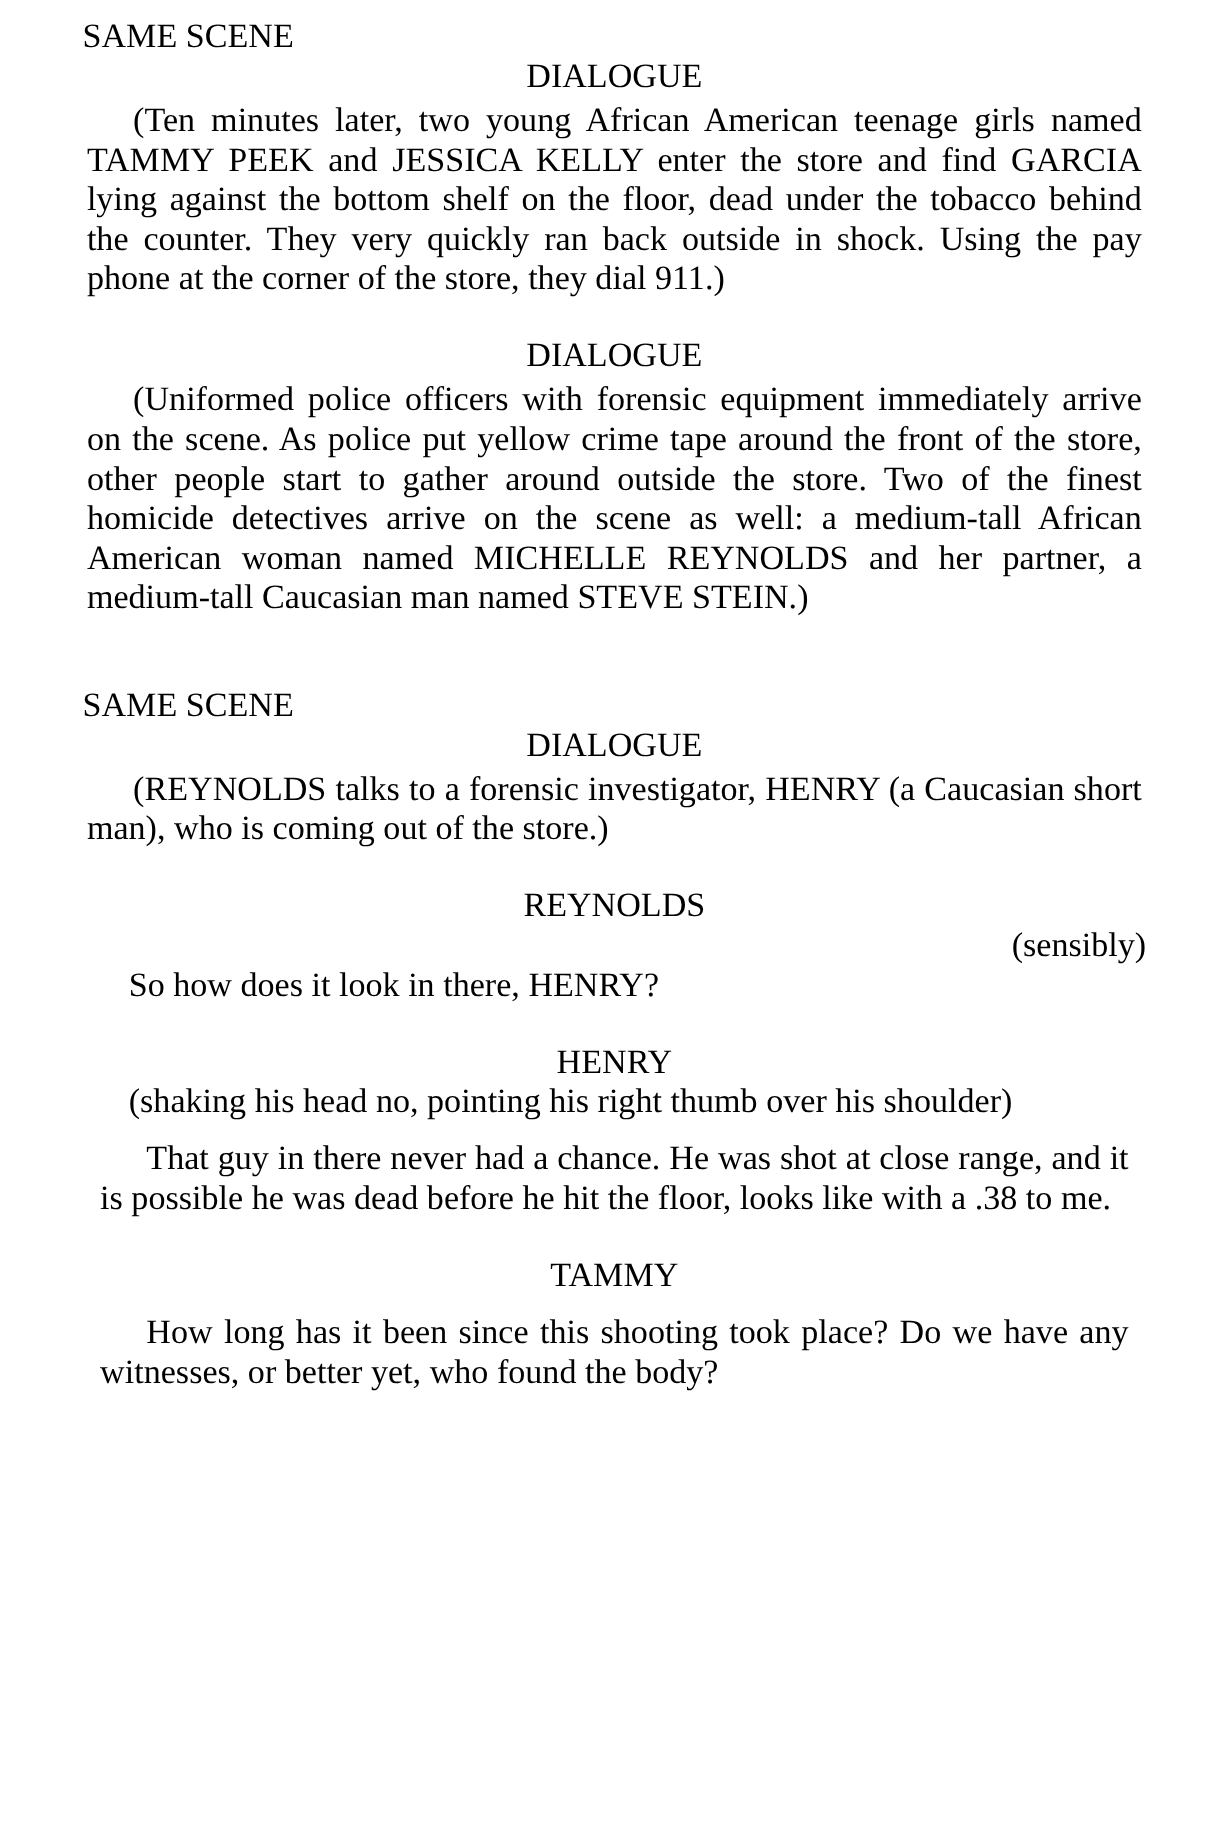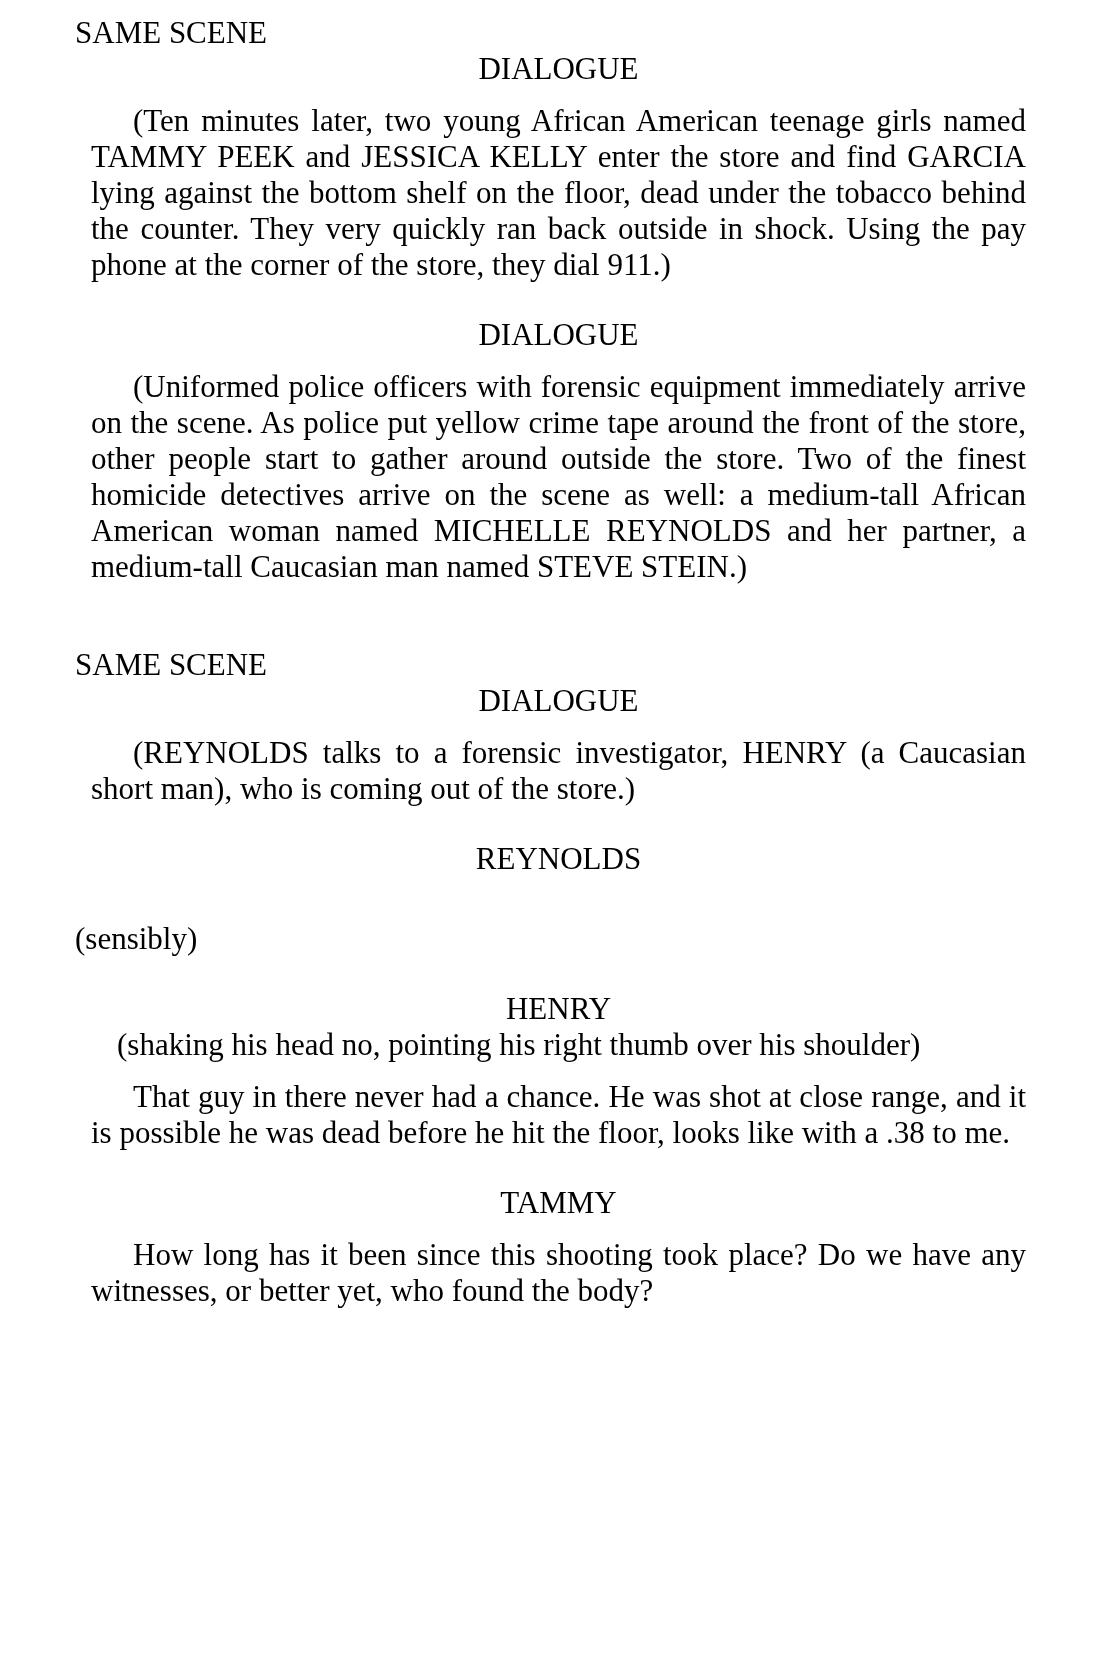--- a/index.html
+++ b/index.html
@@ -20,30 +20,29 @@
     line-height: 36px;
     overflow: hidden;
   }
   .scene-heading {
     text-align: left;
   }
   .dialogue-heading {
     text-align: center;
   }
   .action {
-    margin: 16px;
+    margin: 4px;
     text-align: justify;
     text-indent: 42px;
   }
   .character {
     text-align: center;
   }
   .parenthetical-centered {
-    text-align: left;
-    margin-top: 44px;
+    text-align: right;
   }
   .parenthetical-left {
     text-align: left;
     text-indent: 42px;
   }
   .dialogue-line {
     text-align: left;
     text-indent: 42px;
   }
   .dialogue-just {
@@ -76,20 +75,21 @@
   <div class="scene-heading gap-xl">SAME SCENE</div>
 
   <div class="dialogue-heading">DIALOGUE</div>
 
   <p class="action">(REYNOLDS talks to a forensic investigator, HENRY (a Caucasian short man), who is coming out of the store.)</p>
 
   <div class="character gap">REYNOLDS</div>
 
   <div class="parenthetical-centered">(sensibly)</div>
 
+  <div class="dialogue-line">So how does it look in there, HENRY?</div>
 
   <div class="character gap">HENRY</div>
 
   <div class="parenthetical-left">(shaking his head no, pointing his right thumb over his shoulder)</div>
 
   <p class="dialogue-just">That guy in there never had a chance. He was shot at close range, and it is possible he was dead before he hit the floor, looks like with a .38 to me.</p>
 
   <div class="character gap">TAMMY</div>
 
 

